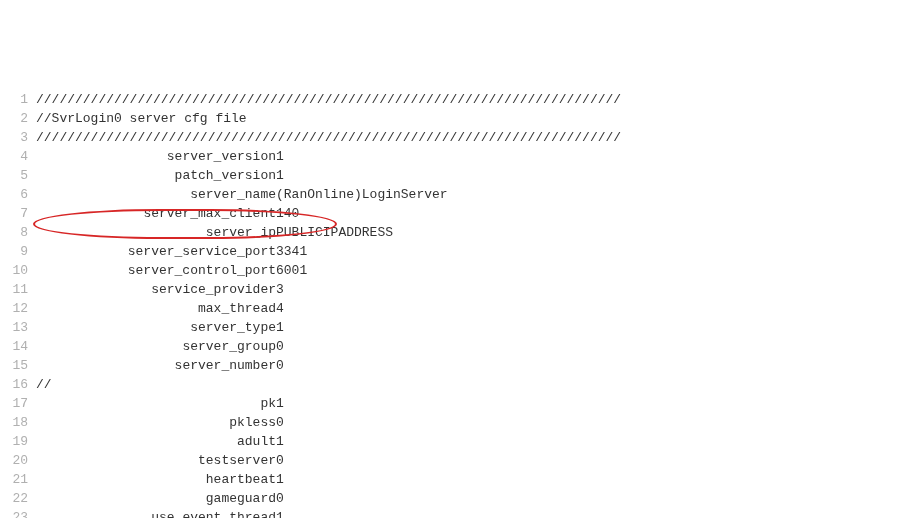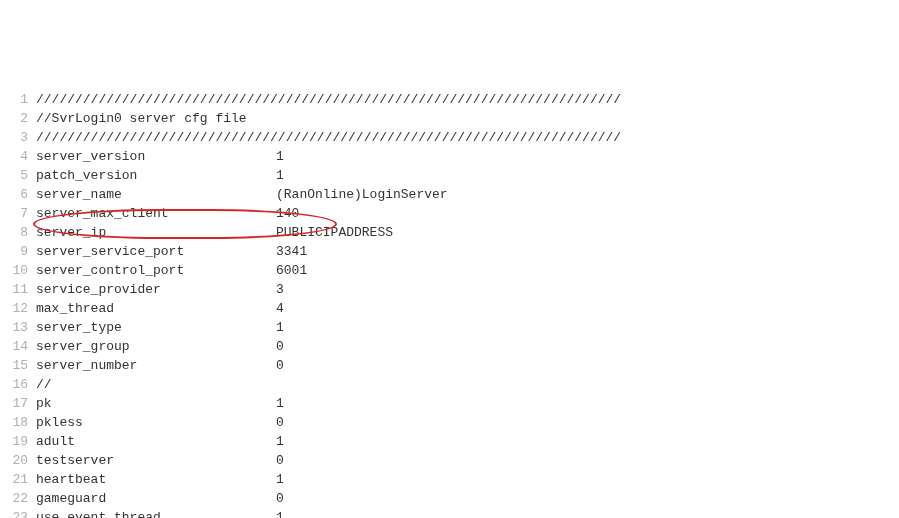--- a/index.html
+++ b/index.html
@@ -28,20 +28,21 @@
     flex-shrink: 0;
   }
   .content {
     flex: 1;
     white-space: pre;
     position: relative;
   }
   .key {
     display: inline-block;
     width: 240px;
+    text-align: right;
   }
   .circle-annot {
     position: absolute;
     border: 2px solid #d72626;
     border-radius: 50% / 60%;
     pointer-events: none;
   }
   .wrap {
     position: relative;
   }

